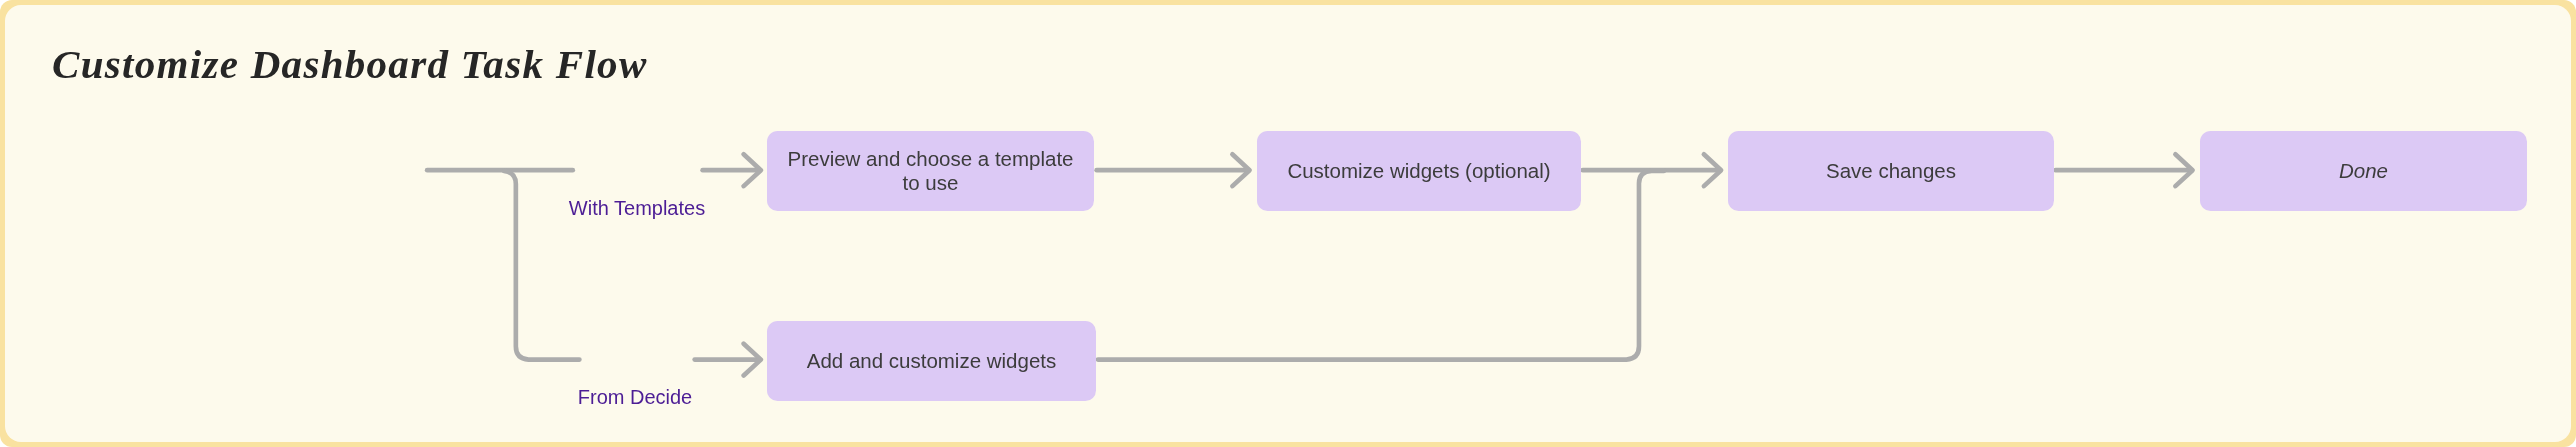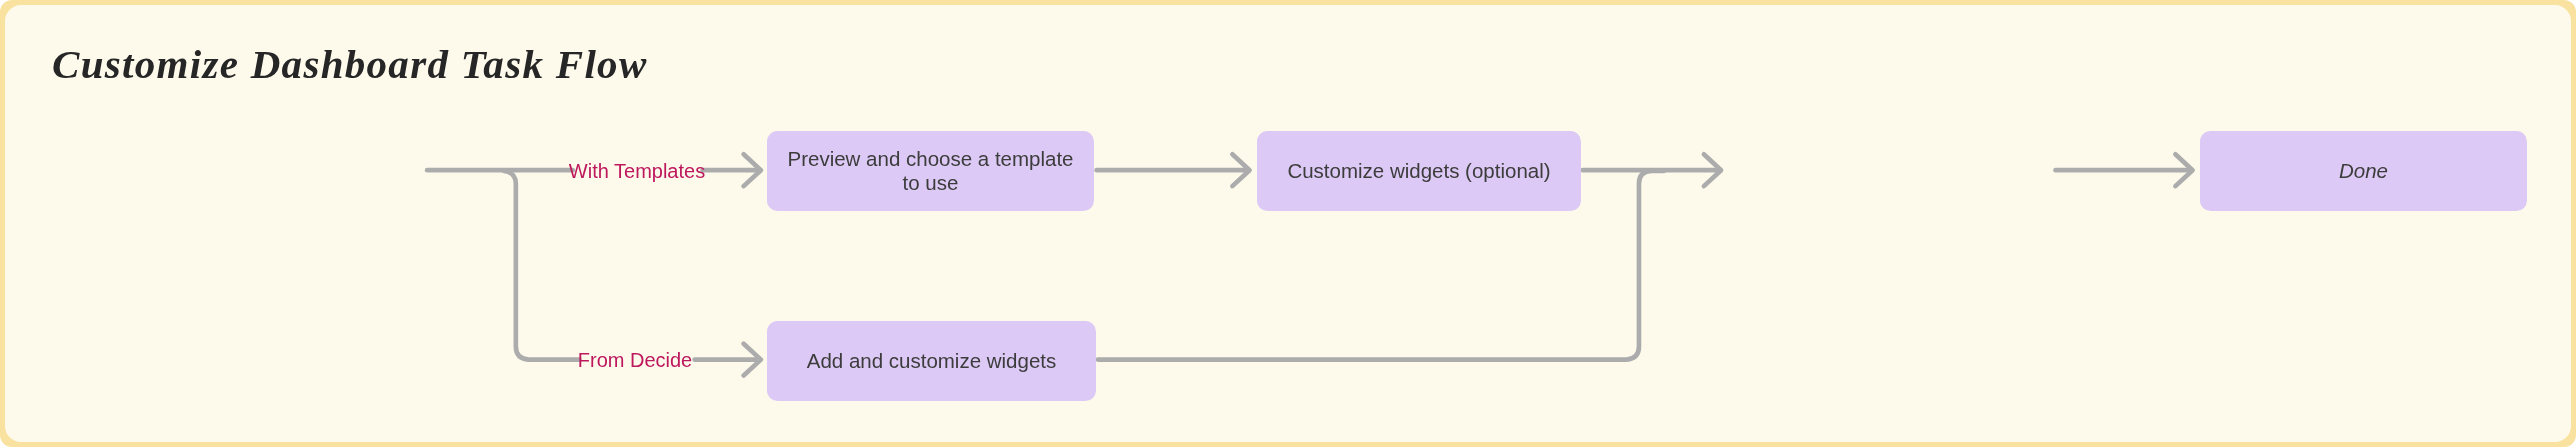--- a/index.html
+++ b/index.html
@@ -74,24 +74,25 @@
   .node-done          { left: 2200px; width: 327px; font-style: italic; }
   .node-add {
     left: 767px;
     width: 329px;
     top: 321px;
   }
   .edge-label {
     position: absolute;
     transform: translate(-50%, -50%);
     font-size: 20px;
-    color: #be185d;
+    color: #4c1d95;
     white-space: nowrap;
     background: transparent;
     cursor: pointer;
+    margin-top: 37px;
   }
   .edge-label-with-templates { left: 637px; top: 171px; }
   .edge-label-from-scratch   { left: 635px; top: 360px; }
 </style>
 </head>
 <body>
 
 <div class="frame">
   <div class="canvas"></div>
 
@@ -120,20 +121,23 @@
     <path d="M 3103 257 H 3308"></path>
     <path d="M 3284 233 L 3310 257 L 3284 281"></path>
   </svg>
 
   <div class="node node-preview">
     <span>Preview and choose a template to use</span>
   </div>
   <div class="node node-customize">
     <span>Customize widgets (optional)</span>
   </div>
+  <div class="node node-save">
+    <span>Save changes</span>
+  </div>
   <div class="node node-done">
     <span>Done</span>
   </div>
   <div class="node node-add">
     <span>Add and customize widgets</span>
   </div>
 
   <span class="edge-label edge-label-with-templates">With Templates</span>
   <span class="edge-label edge-label-from-scratch">From Decide</span>
 </div>

